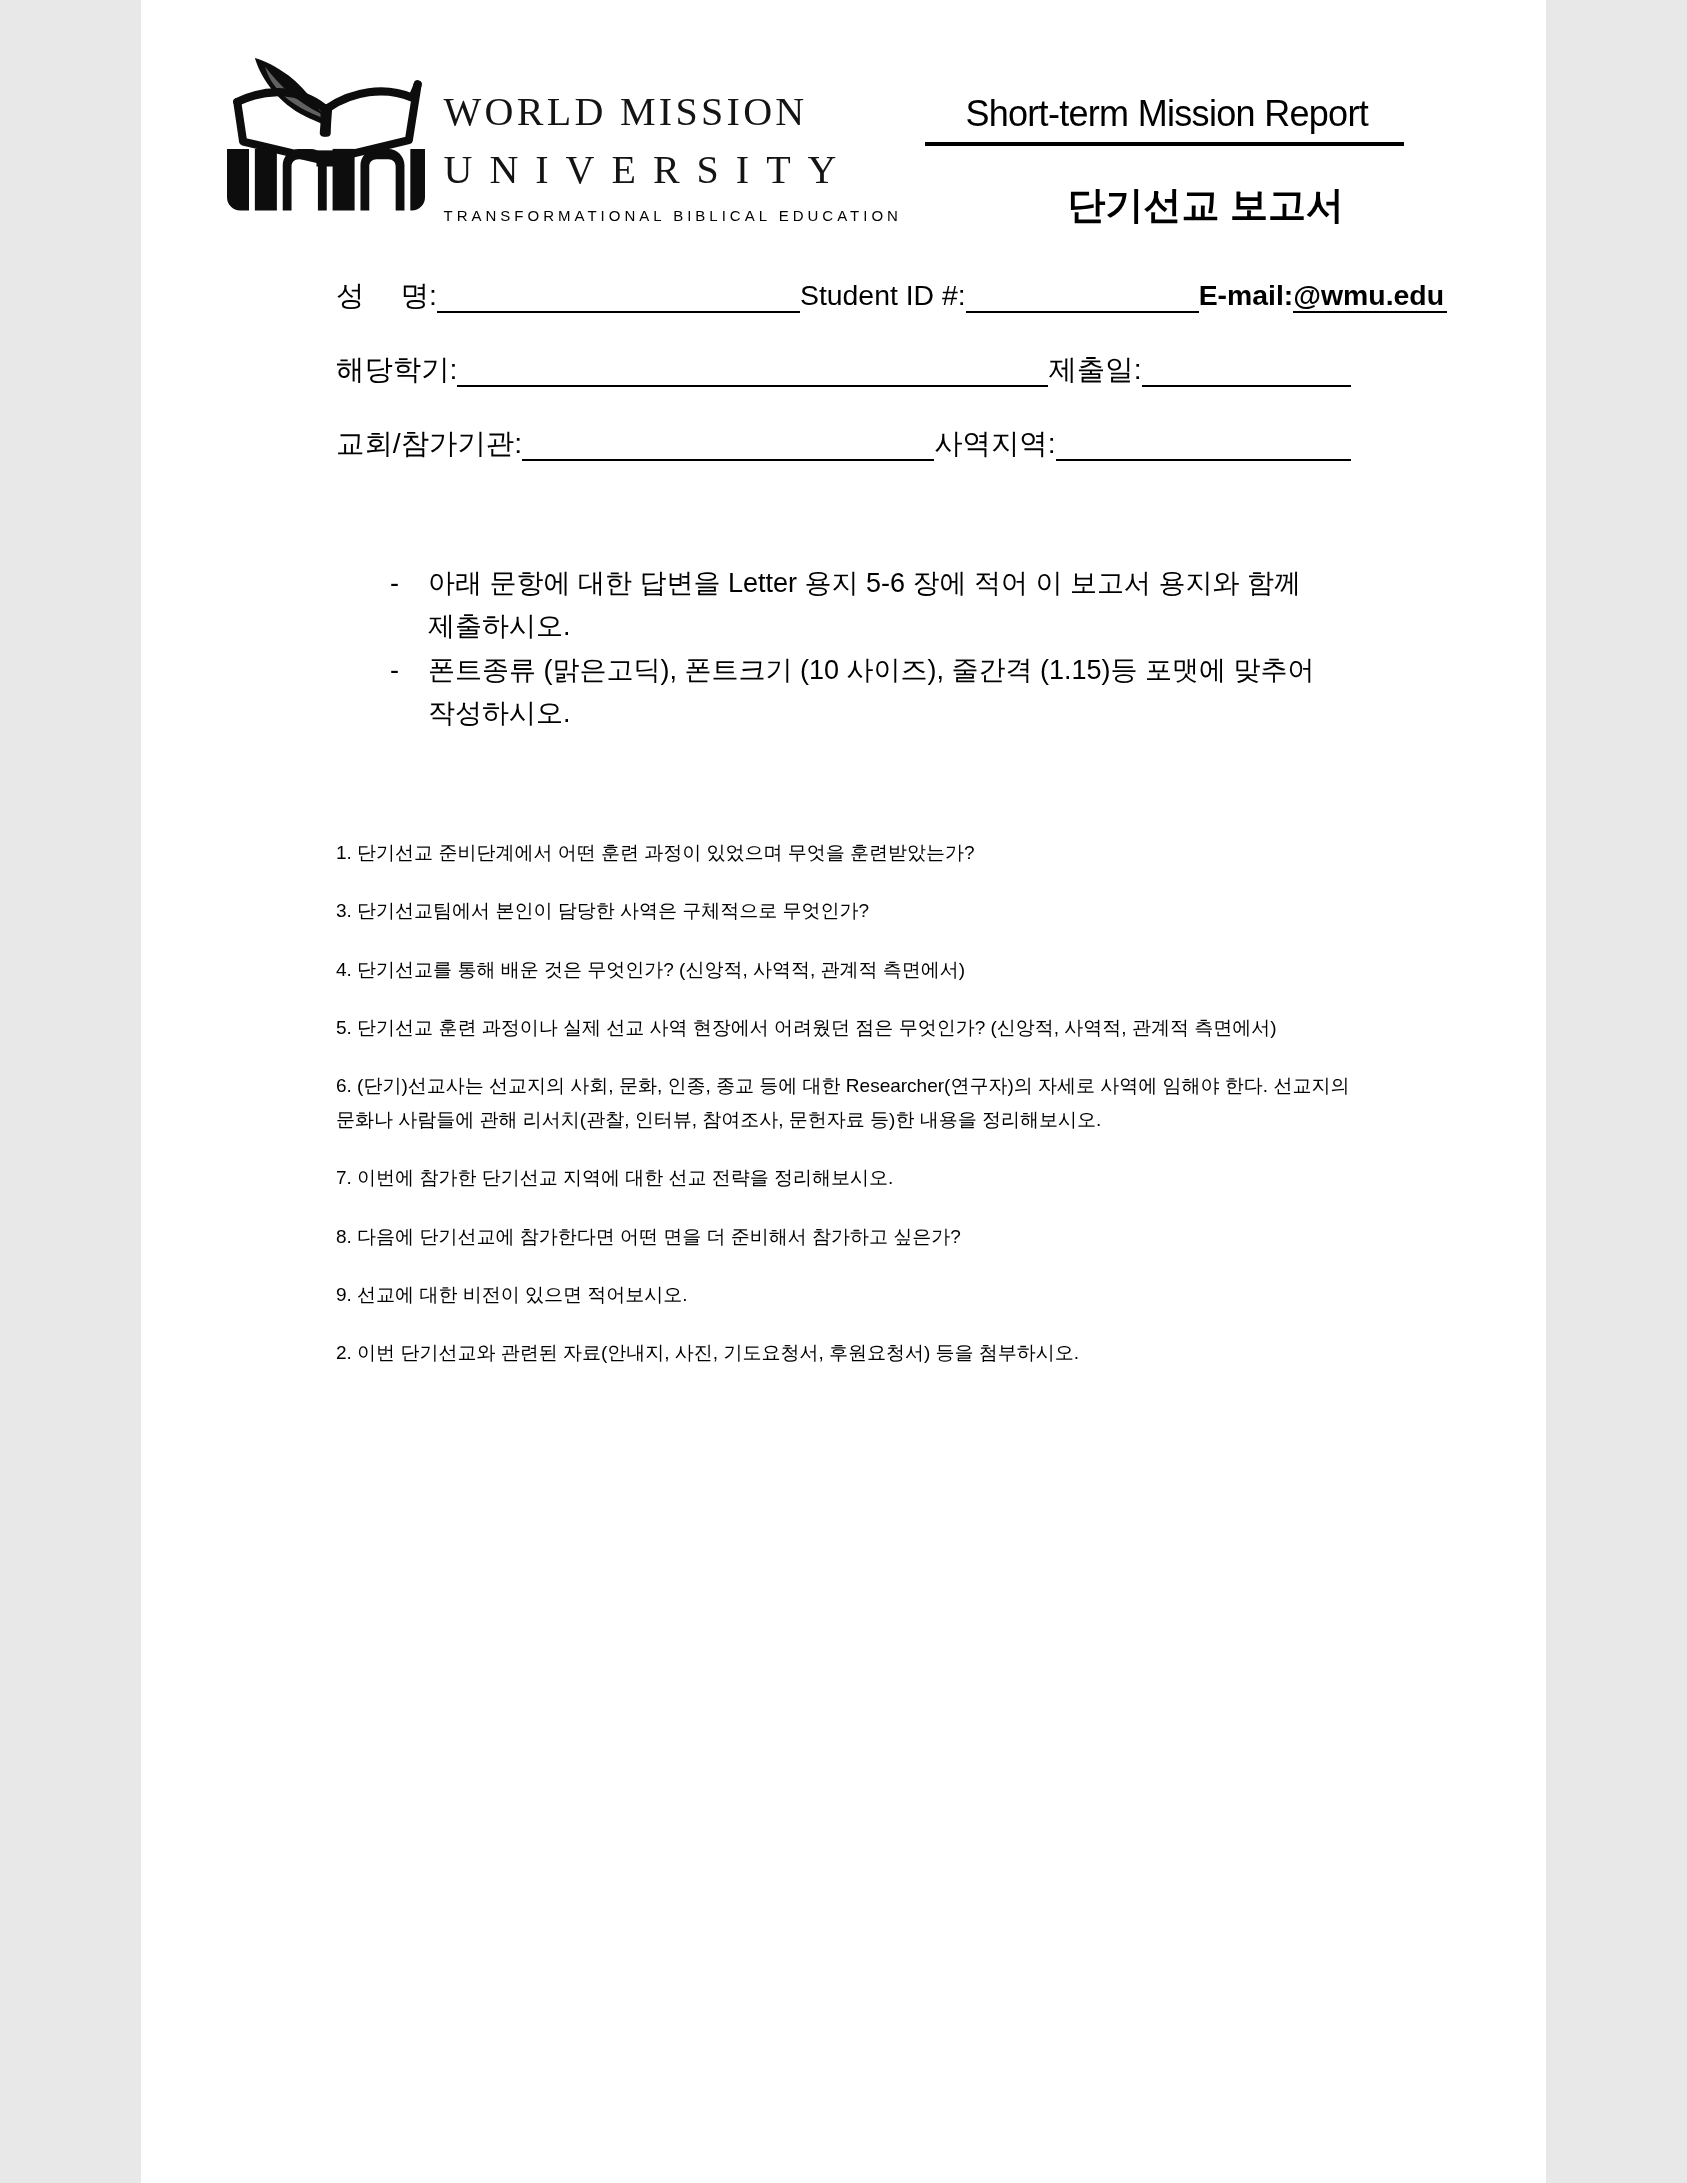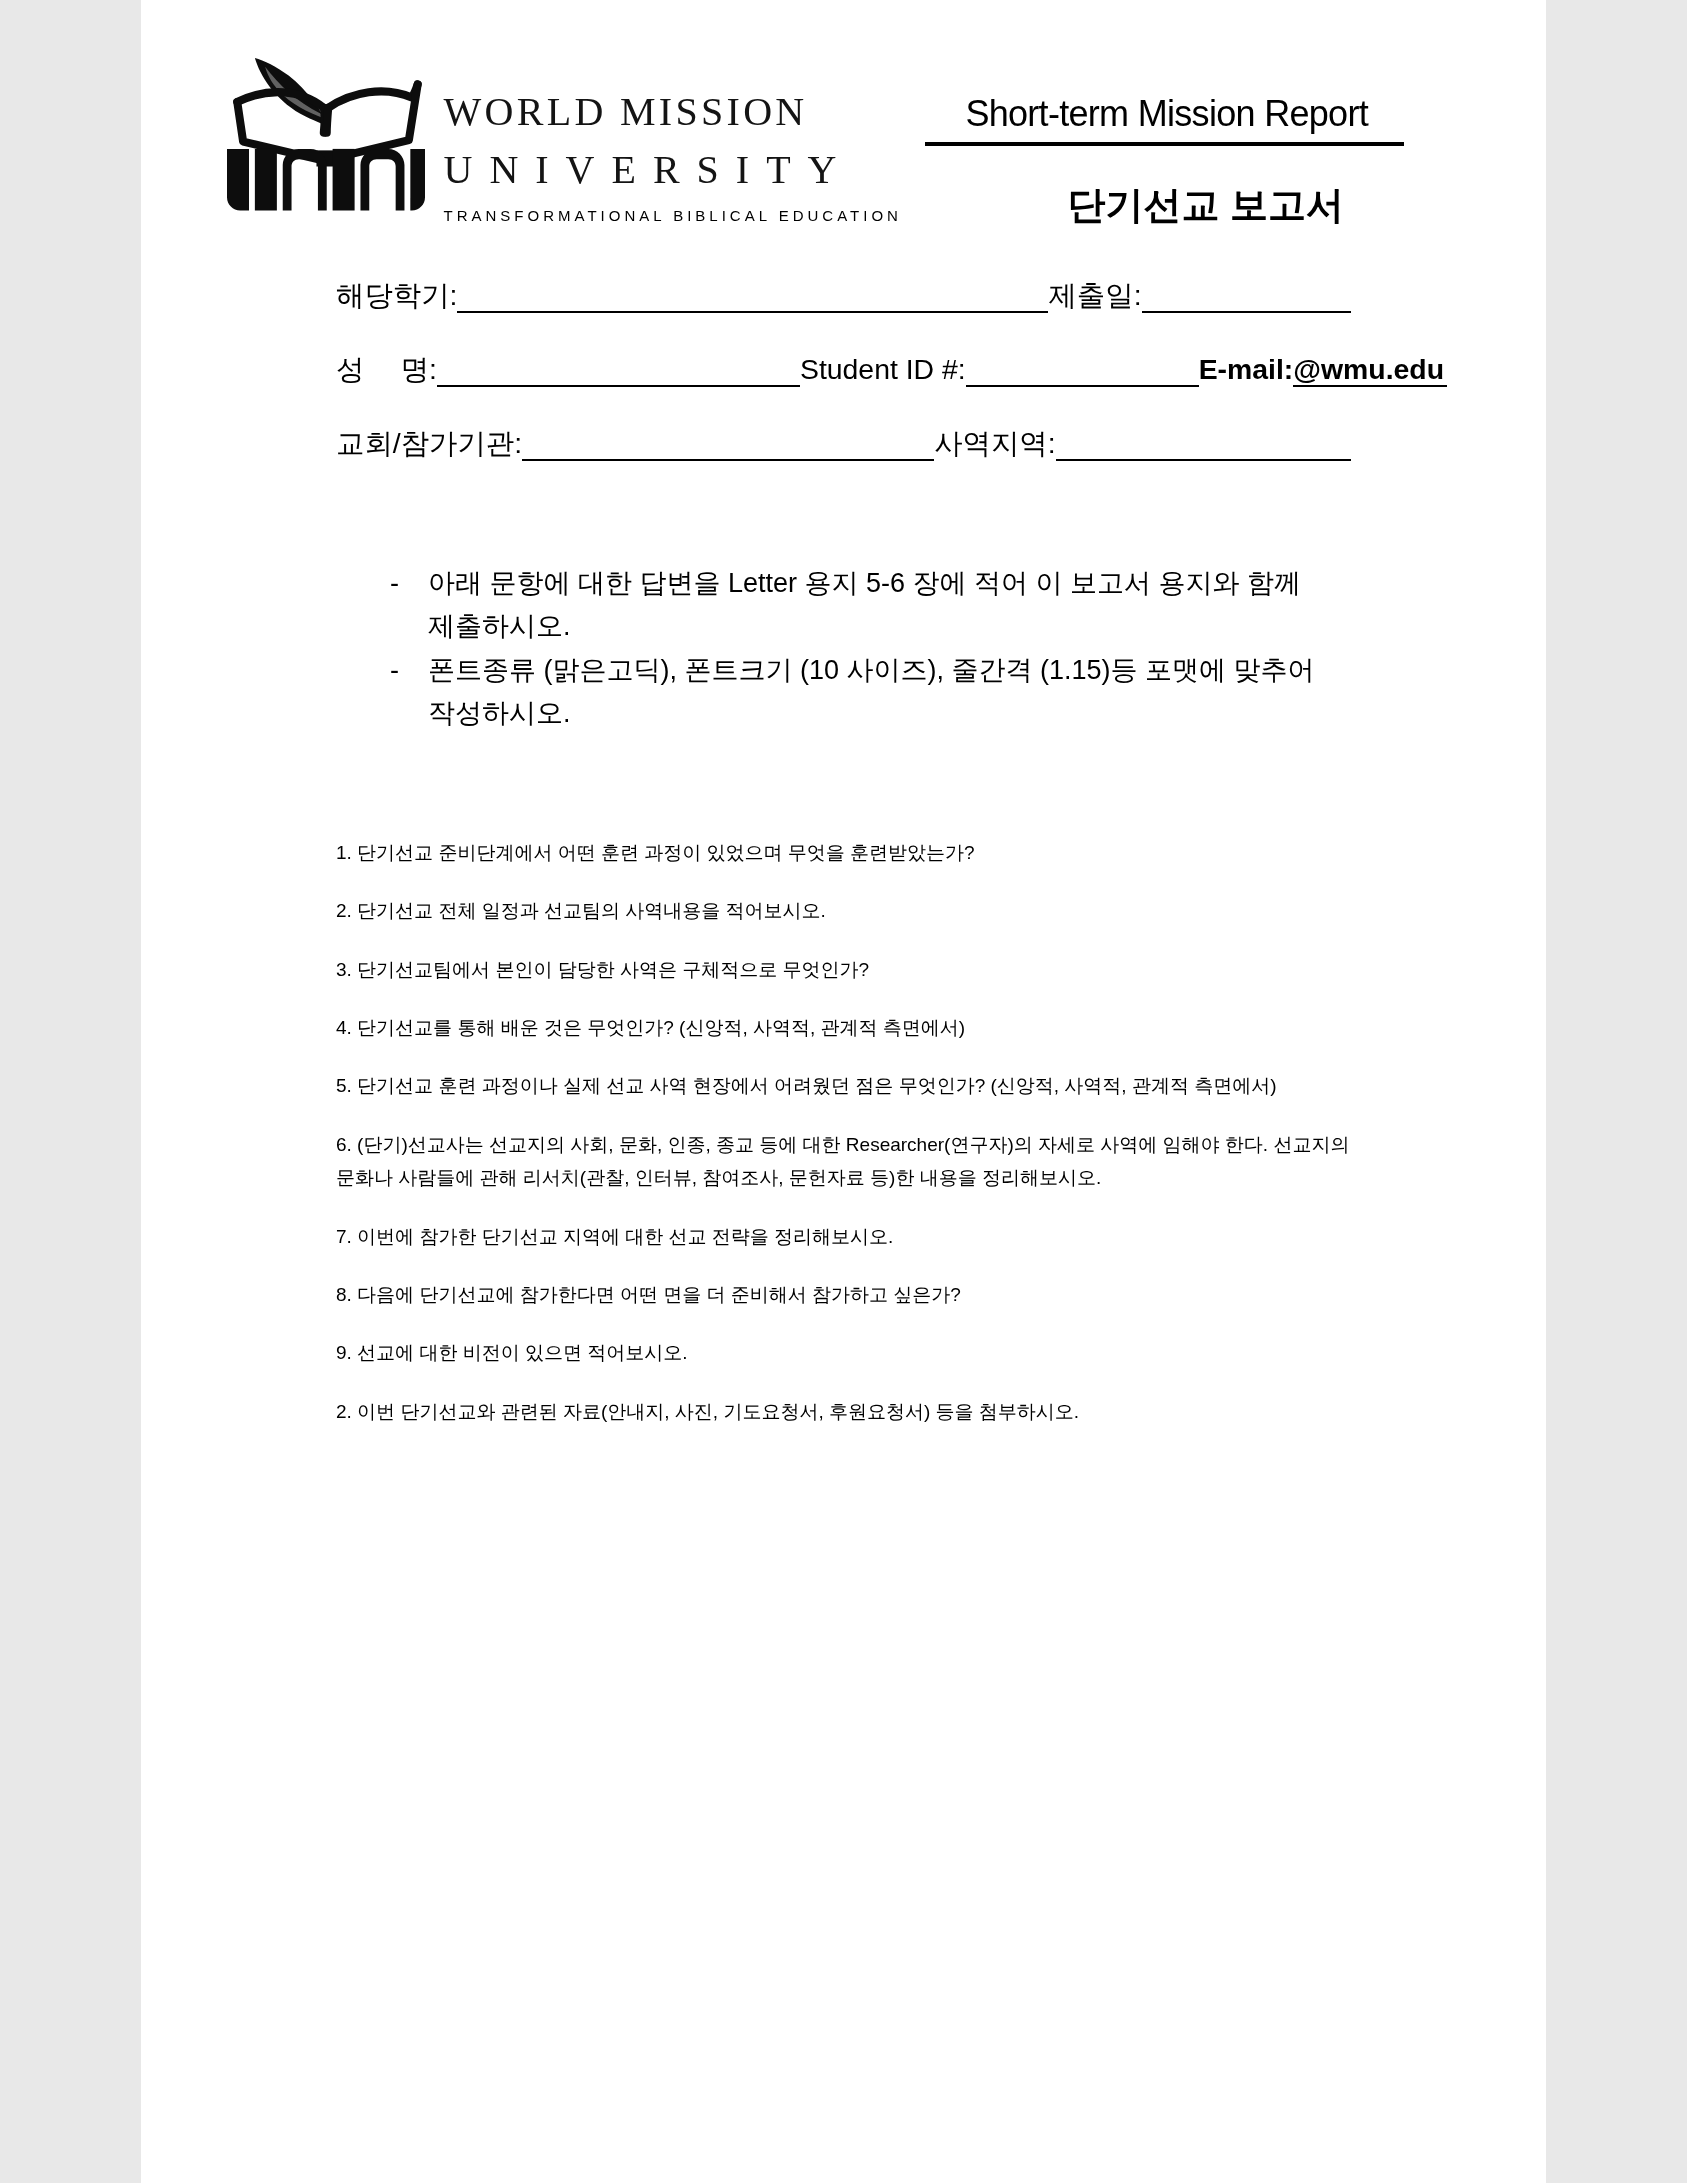--- a/index.html
+++ b/index.html
@@ -151,59 +151,58 @@
 
     <div class="title-block">
       <div class="title-en">Short-term Mission Report</div>
       <div class="title-ko">단기선교 보고서</div>
     </div>
   </div>
 
   <div class="form-fields">
 
     <div class="frow">
-      <span class="flabel">해당학기:</span>
-      <span class="blank w-semester"></span>
-      <span class="flabel">제출일:</span>
-      <span class="blank grow"></span>
-    </div>
-
-    <div class="frow">
       <span class="flabel">성　 명:</span>
       <span class="blank w-name"></span>
       <span class="flabel">Student ID #:</span>
       <span class="blank w-sid"></span>
       <span class="flabel b">E-mail:</span>
       <span class="blank grow email-blank">
         <span class="email-domain">@wmu.edu</span>
       </span>
     </div>
 
     <div class="frow">
+      <span class="flabel">해당학기:</span>
+      <span class="blank w-semester"></span>
+      <span class="flabel">제출일:</span>
+      <span class="blank grow"></span>
+    </div>
+
+    <div class="frow">
       <span class="flabel">교회/참가기관:</span>
       <span class="blank w-church"></span>
       <span class="flabel">사역지역:</span>
       <span class="blank grow"></span>
     </div>
   </div>
 
   <div class="instructions">
     <div class="bullet-row">
       <span class="bullet-dash">-</span>
       <span>아래 문항에 대한 답변을 Letter 용지 5-6 장에 적어 이 보고서 용지와 함께 제출하시오.</span>
     </div>
     <div class="bullet-row">
       <span class="bullet-dash">-</span>
       <span>폰트종류 (맑은고딕), 폰트크기 (10 사이즈), 줄간격 (1.15)등 포맷에 맞추어 작성하시오.</span>
     </div>
   </div>
 
   <div class="questions">
     <p>1. 단기선교 준비단계에서 어떤 훈련 과정이 있었으며 무엇을 훈련받았는가?</p>
-    <p>2. 단기선교 전체 일정과 선교팀의 사역내용을 적어보시오.</p>
     <p>3. 단기선교팀에서 본인이 담당한 사역은 구체적으로 무엇인가?</p>
     <p>4. 단기선교를 통해 배운 것은 무엇인가? (신앙적, 사역적, 관계적 측면에서)</p>
     <p>5. 단기선교 훈련 과정이나 실제 선교 사역 현장에서 어려웠던 점은 무엇인가? (신앙적, 사역적, 관계적 측면에서)</p>
     <p>6. (단기)선교사는 선교지의 사회, 문화, 인종, 종교 등에 대한 Researcher(연구자)의 자세로 사역에 임해야 한다. 선교지의 문화나 사람들에 관해 리서치(관찰, 인터뷰, 참여조사, 문헌자료 등)한 내용을 정리해보시오.</p>
     <p>7. 이번에 참가한 단기선교 지역에 대한 선교 전략을 정리해보시오.</p>
     <p>8. 다음에 단기선교에 참가한다면 어떤 면을 더 준비해서 참가하고 싶은가?</p>
     <p>9. 선교에 대한 비전이 있으면 적어보시오.</p>
     <p>2. 이번 단기선교와 관련된 자료(안내지, 사진, 기도요청서, 후원요청서) 등을 첨부하시오.</p>
   </div>
 

